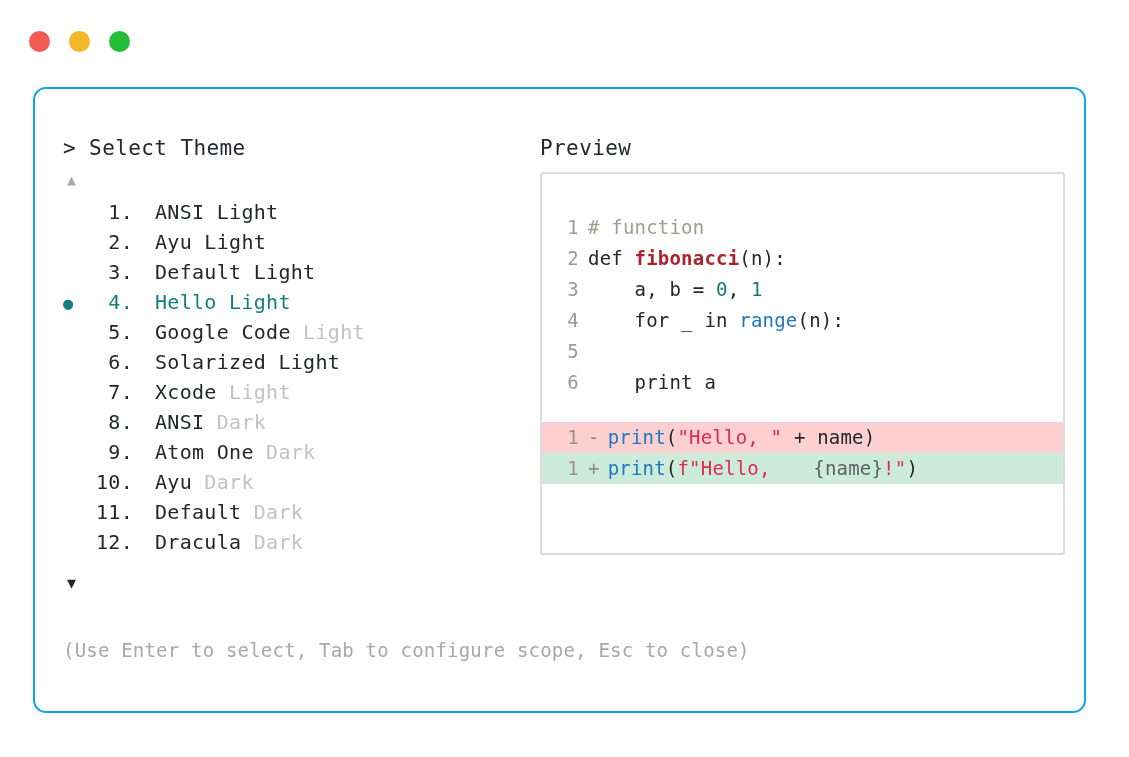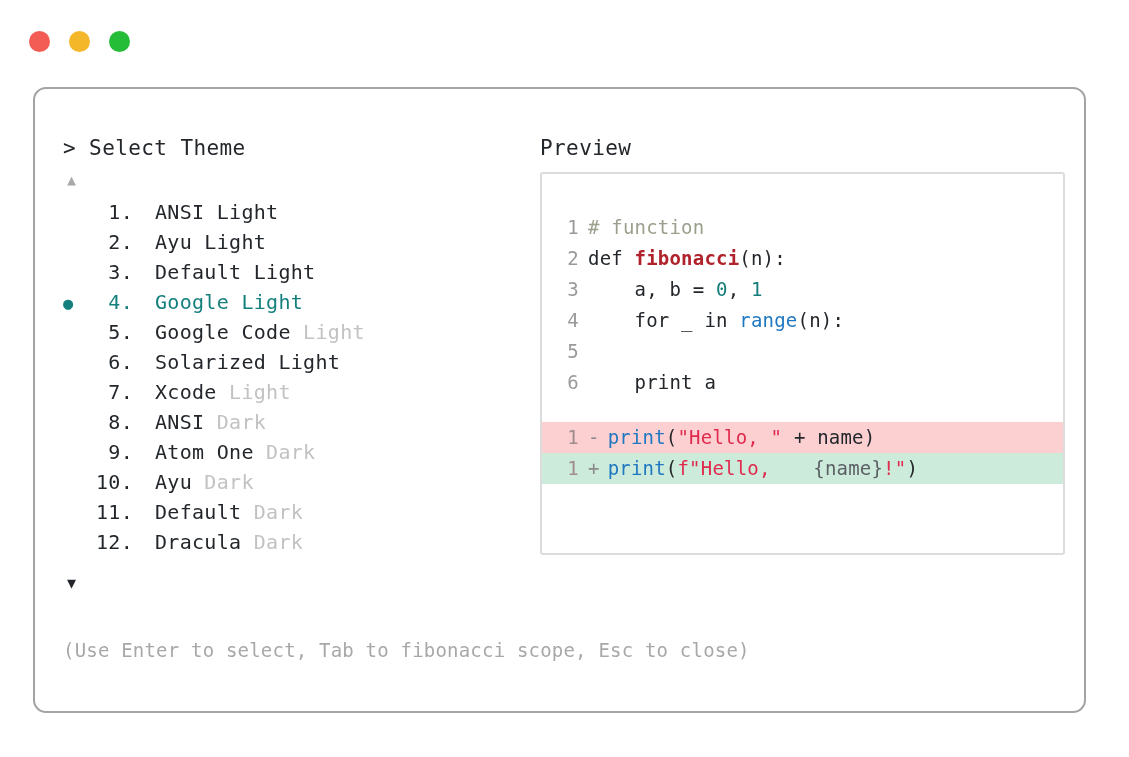--- a/index.html
+++ b/index.html
@@ -30,21 +30,21 @@
   }
 
   
   #theme-picker-card {
     position: absolute;
     left: 33px;
     top: 87px;
     width: 1053px;
     height: 626px;
     box-sizing: border-box;
-    border: 2px solid #a3a3a3;
+    border: 2px solid #0ea5e9;
     border-radius: 13px;
     background: #ffffff;
   }
 
   
   #card-body {
     position: absolute;
     left: 0; top: 0; right: 0; bottom: 0;
   }
 
@@ -213,21 +213,21 @@
     <div id="chooser-column">
 
       <div class="section-heading"><span class="prompt-caret">&gt;</span><span> </span><span>Select Theme</span></div>
 
       <div class="scroll-arrow" id="scroll-up-arrow">▲</div>
 
       <ul id="theme-list">
           <li class="theme-row"><span class="row-bullet"></span><span class="row-index">1.</span><span class="row-name">ANSI</span><span class="row-variant"> Light</span></li>
           <li class="theme-row"><span class="row-bullet"></span><span class="row-index">2.</span><span class="row-name">Ayu</span><span class="row-variant"> Light</span></li>
           <li class="theme-row"><span class="row-bullet"></span><span class="row-index">3.</span><span class="row-name">Default</span><span class="row-variant"> Light</span></li>
-          <li class="theme-row selected"><span class="row-bullet">●</span><span class="row-index">4.</span><span class="row-name">Google</span><span class="row-variant"> Light</span></li>
+          <li class="theme-row selected"><span class="row-bullet">●</span><span class="row-index">4.</span><span class="row-name">Hello</span><span class="row-variant"> Light</span></li>
           <li class="theme-row"><span class="row-bullet"></span><span class="row-index">5.</span><span class="row-name">Google Code</span><span class="row-variant dim"> Light</span></li>
           <li class="theme-row"><span class="row-bullet"></span><span class="row-index">6.</span><span class="row-name">Solarized</span><span class="row-variant"> Light</span></li>
           <li class="theme-row"><span class="row-bullet"></span><span class="row-index">7.</span><span class="row-name">Xcode</span><span class="row-variant dim"> Light</span></li>
           <li class="theme-row"><span class="row-bullet"></span><span class="row-index">8.</span><span class="row-name">ANSI</span><span class="row-variant dim"> Dark</span></li>
           <li class="theme-row"><span class="row-bullet"></span><span class="row-index">9.</span><span class="row-name">Atom One</span><span class="row-variant dim"> Dark</span></li>
           <li class="theme-row"><span class="row-bullet"></span><span class="row-index">10.</span><span class="row-name">Ayu</span><span class="row-variant dim"> Dark</span></li>
           <li class="theme-row"><span class="row-bullet"></span><span class="row-index">11.</span><span class="row-name">Default</span><span class="row-variant dim"> Dark</span></li>
           <li class="theme-row"><span class="row-bullet"></span><span class="row-index">12.</span><span class="row-name">Dracula</span><span class="row-variant dim"> Dark</span></li>
         </ul>
 
@@ -242,16 +242,16 @@
           <div class="code-line"><span class="line-no">3</span><span class="code-text"><span class="tok-plain">    a, b = </span><span class="tok-number">0</span><span class="tok-plain">, </span><span class="tok-number">1</span></span></div>
           <div class="code-line"><span class="line-no">4</span><span class="code-text"><span class="tok-plain">    for _ in </span><span class="tok-builtin">range</span><span class="tok-plain">(n):</span></span></div>
           <div class="code-line"><span class="line-no">5</span></div>
           <div class="code-line"><span class="line-no">6</span><span class="code-text"><span class="tok-plain">    print a</span></span></div>
           <div class="diff-spacer"></div>
           <div class="code-line diff-removed" style="background: rgb(252, 208, 208);"><span class="diff-line-no">1</span><span class="diff-marker">-</span><span class="code-text"><span class="tok-builtin">print</span><span class="tok-plain">(</span><span class="tok-string">"Hello, "</span><span class="tok-plain"> + name)</span></span></div>
           <div class="code-line diff-added" style="background: rgb(204, 235, 219);"><span class="diff-line-no">1</span><span class="diff-marker">+</span><span class="code-text"><span class="tok-builtin">print</span><span class="tok-plain">(</span><span class="tok-string">f"Hello, </span><span class="tok-dim">{name}</span><span class="tok-string">!"</span><span class="tok-plain">)</span></span></div>
         </div>
     </div>
 
-    <div id="footer-hint">(Use Enter to select, Tab to fibonacci scope, Esc to close)</div>
+    <div id="footer-hint">(Use Enter to select, Tab to configure scope, Esc to close)</div>
 
   </div>
 </div>
 
 </body></html>

